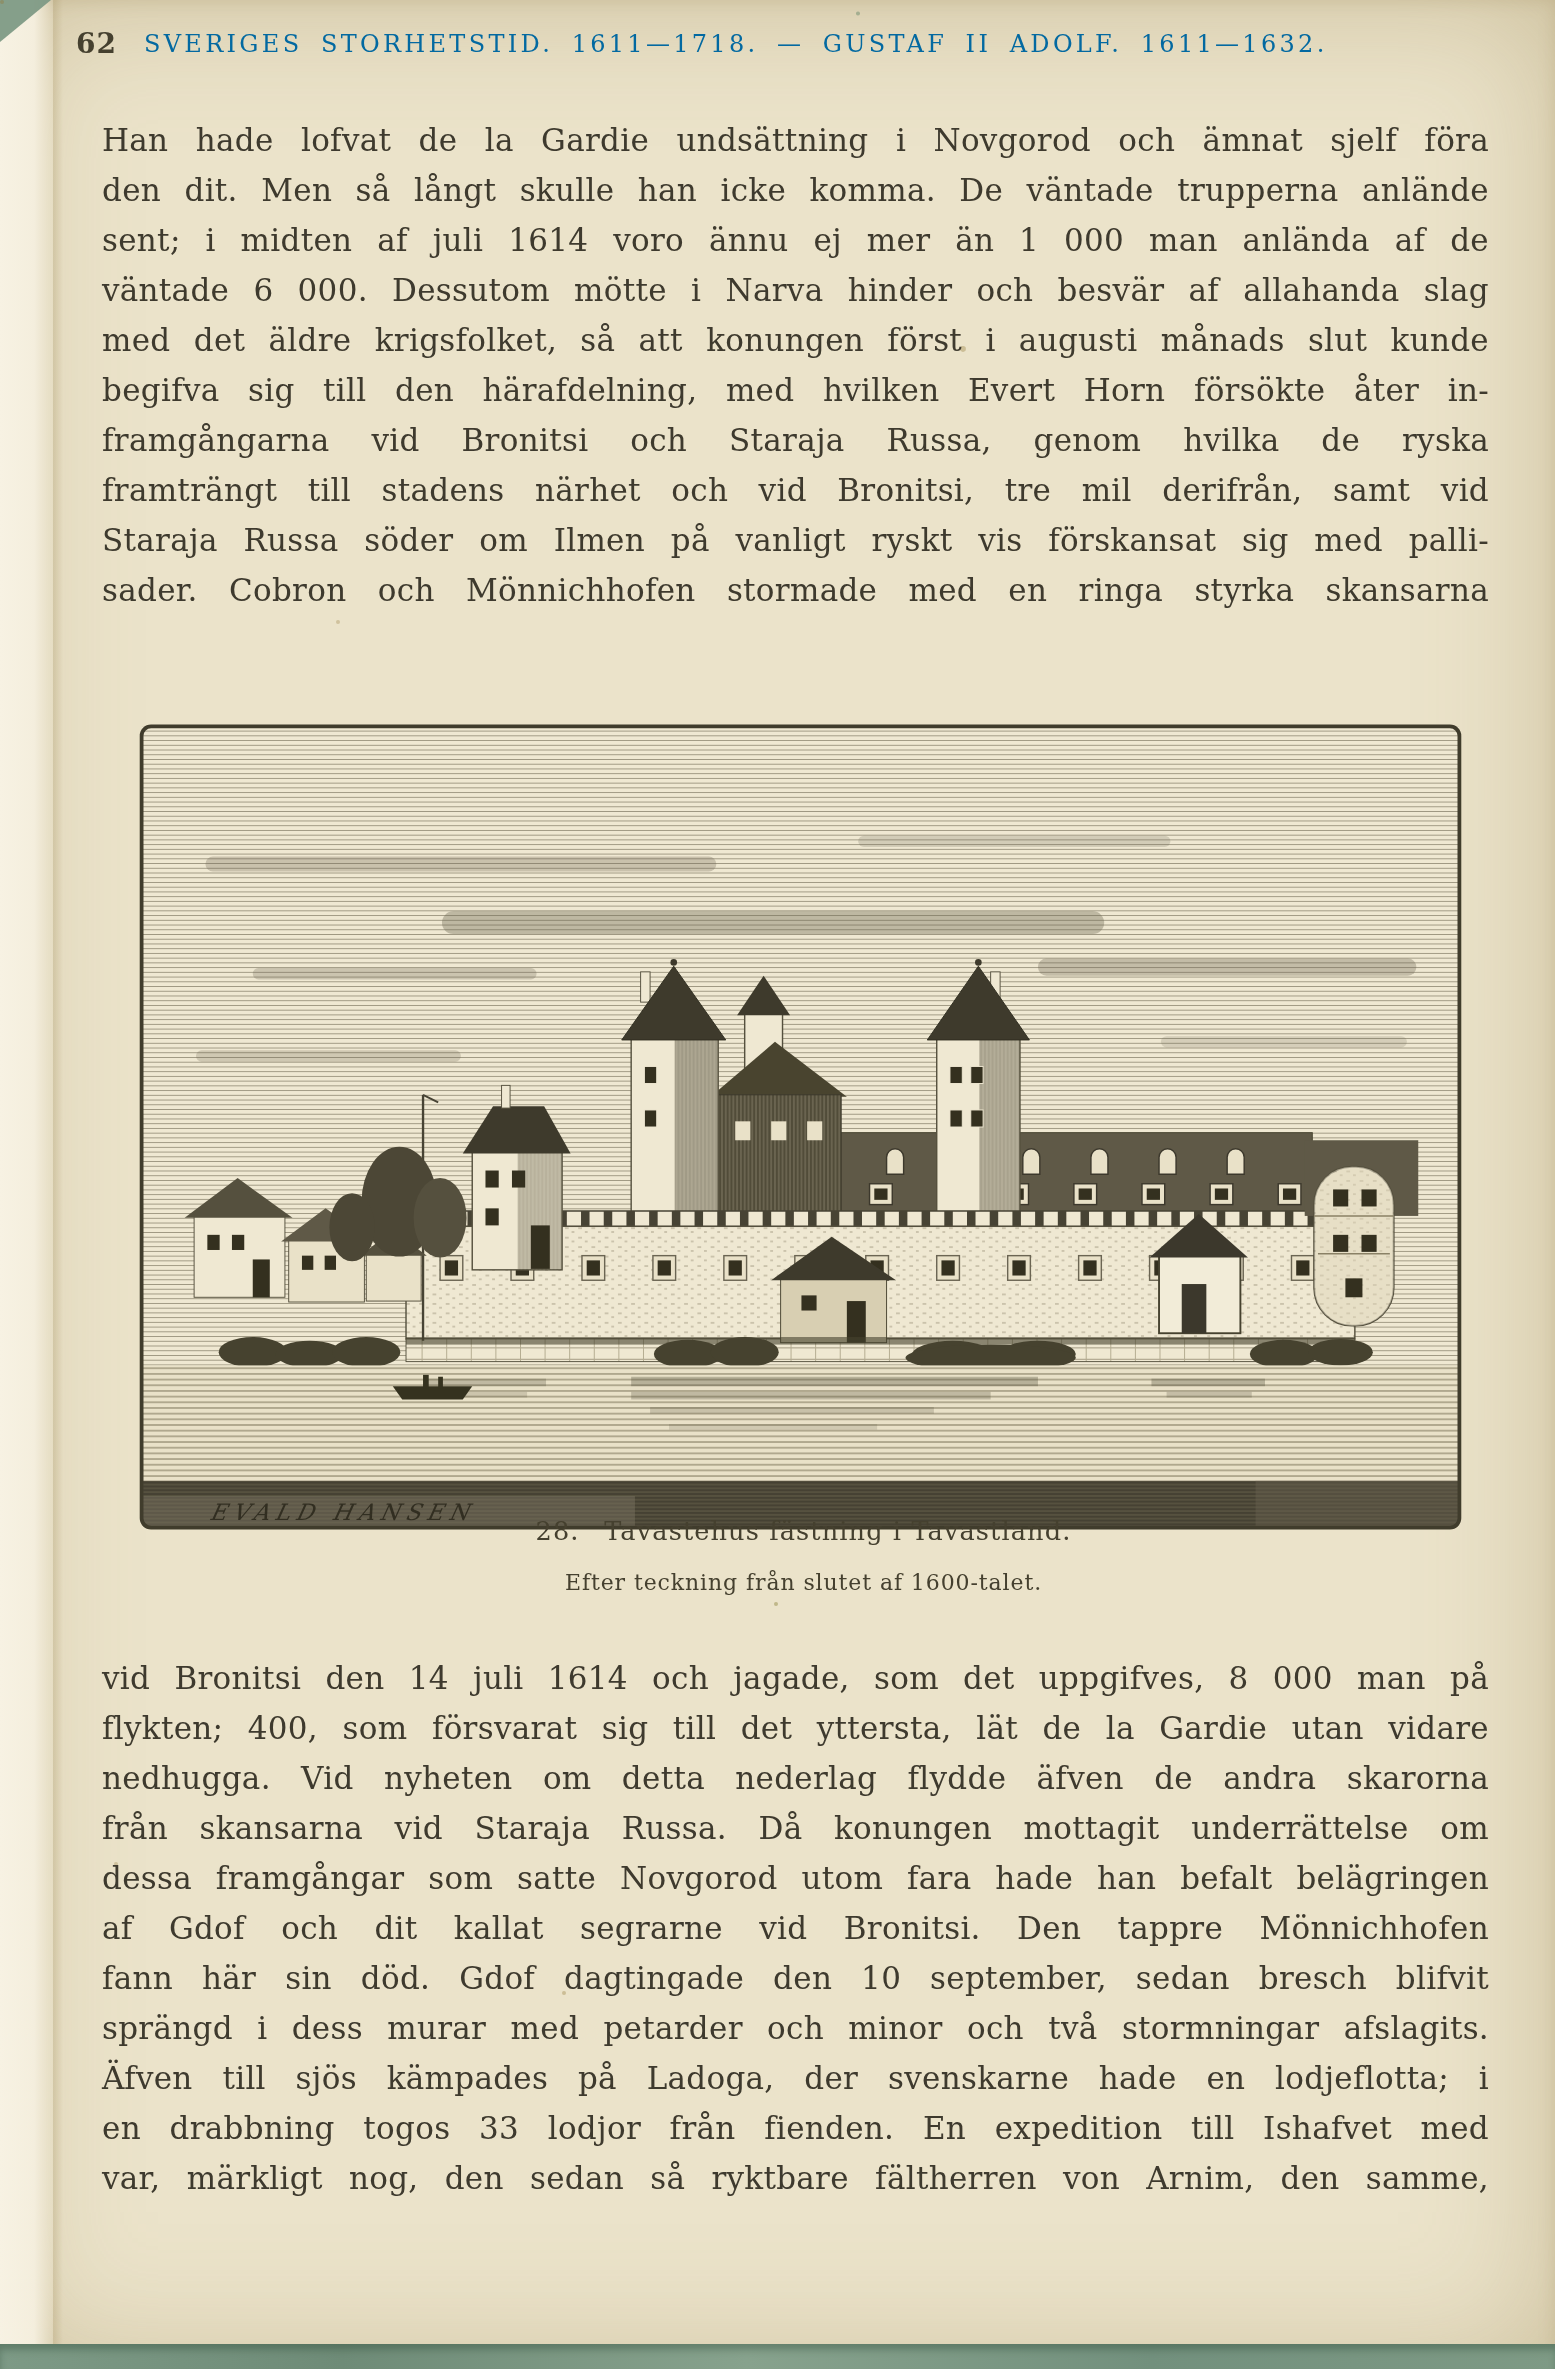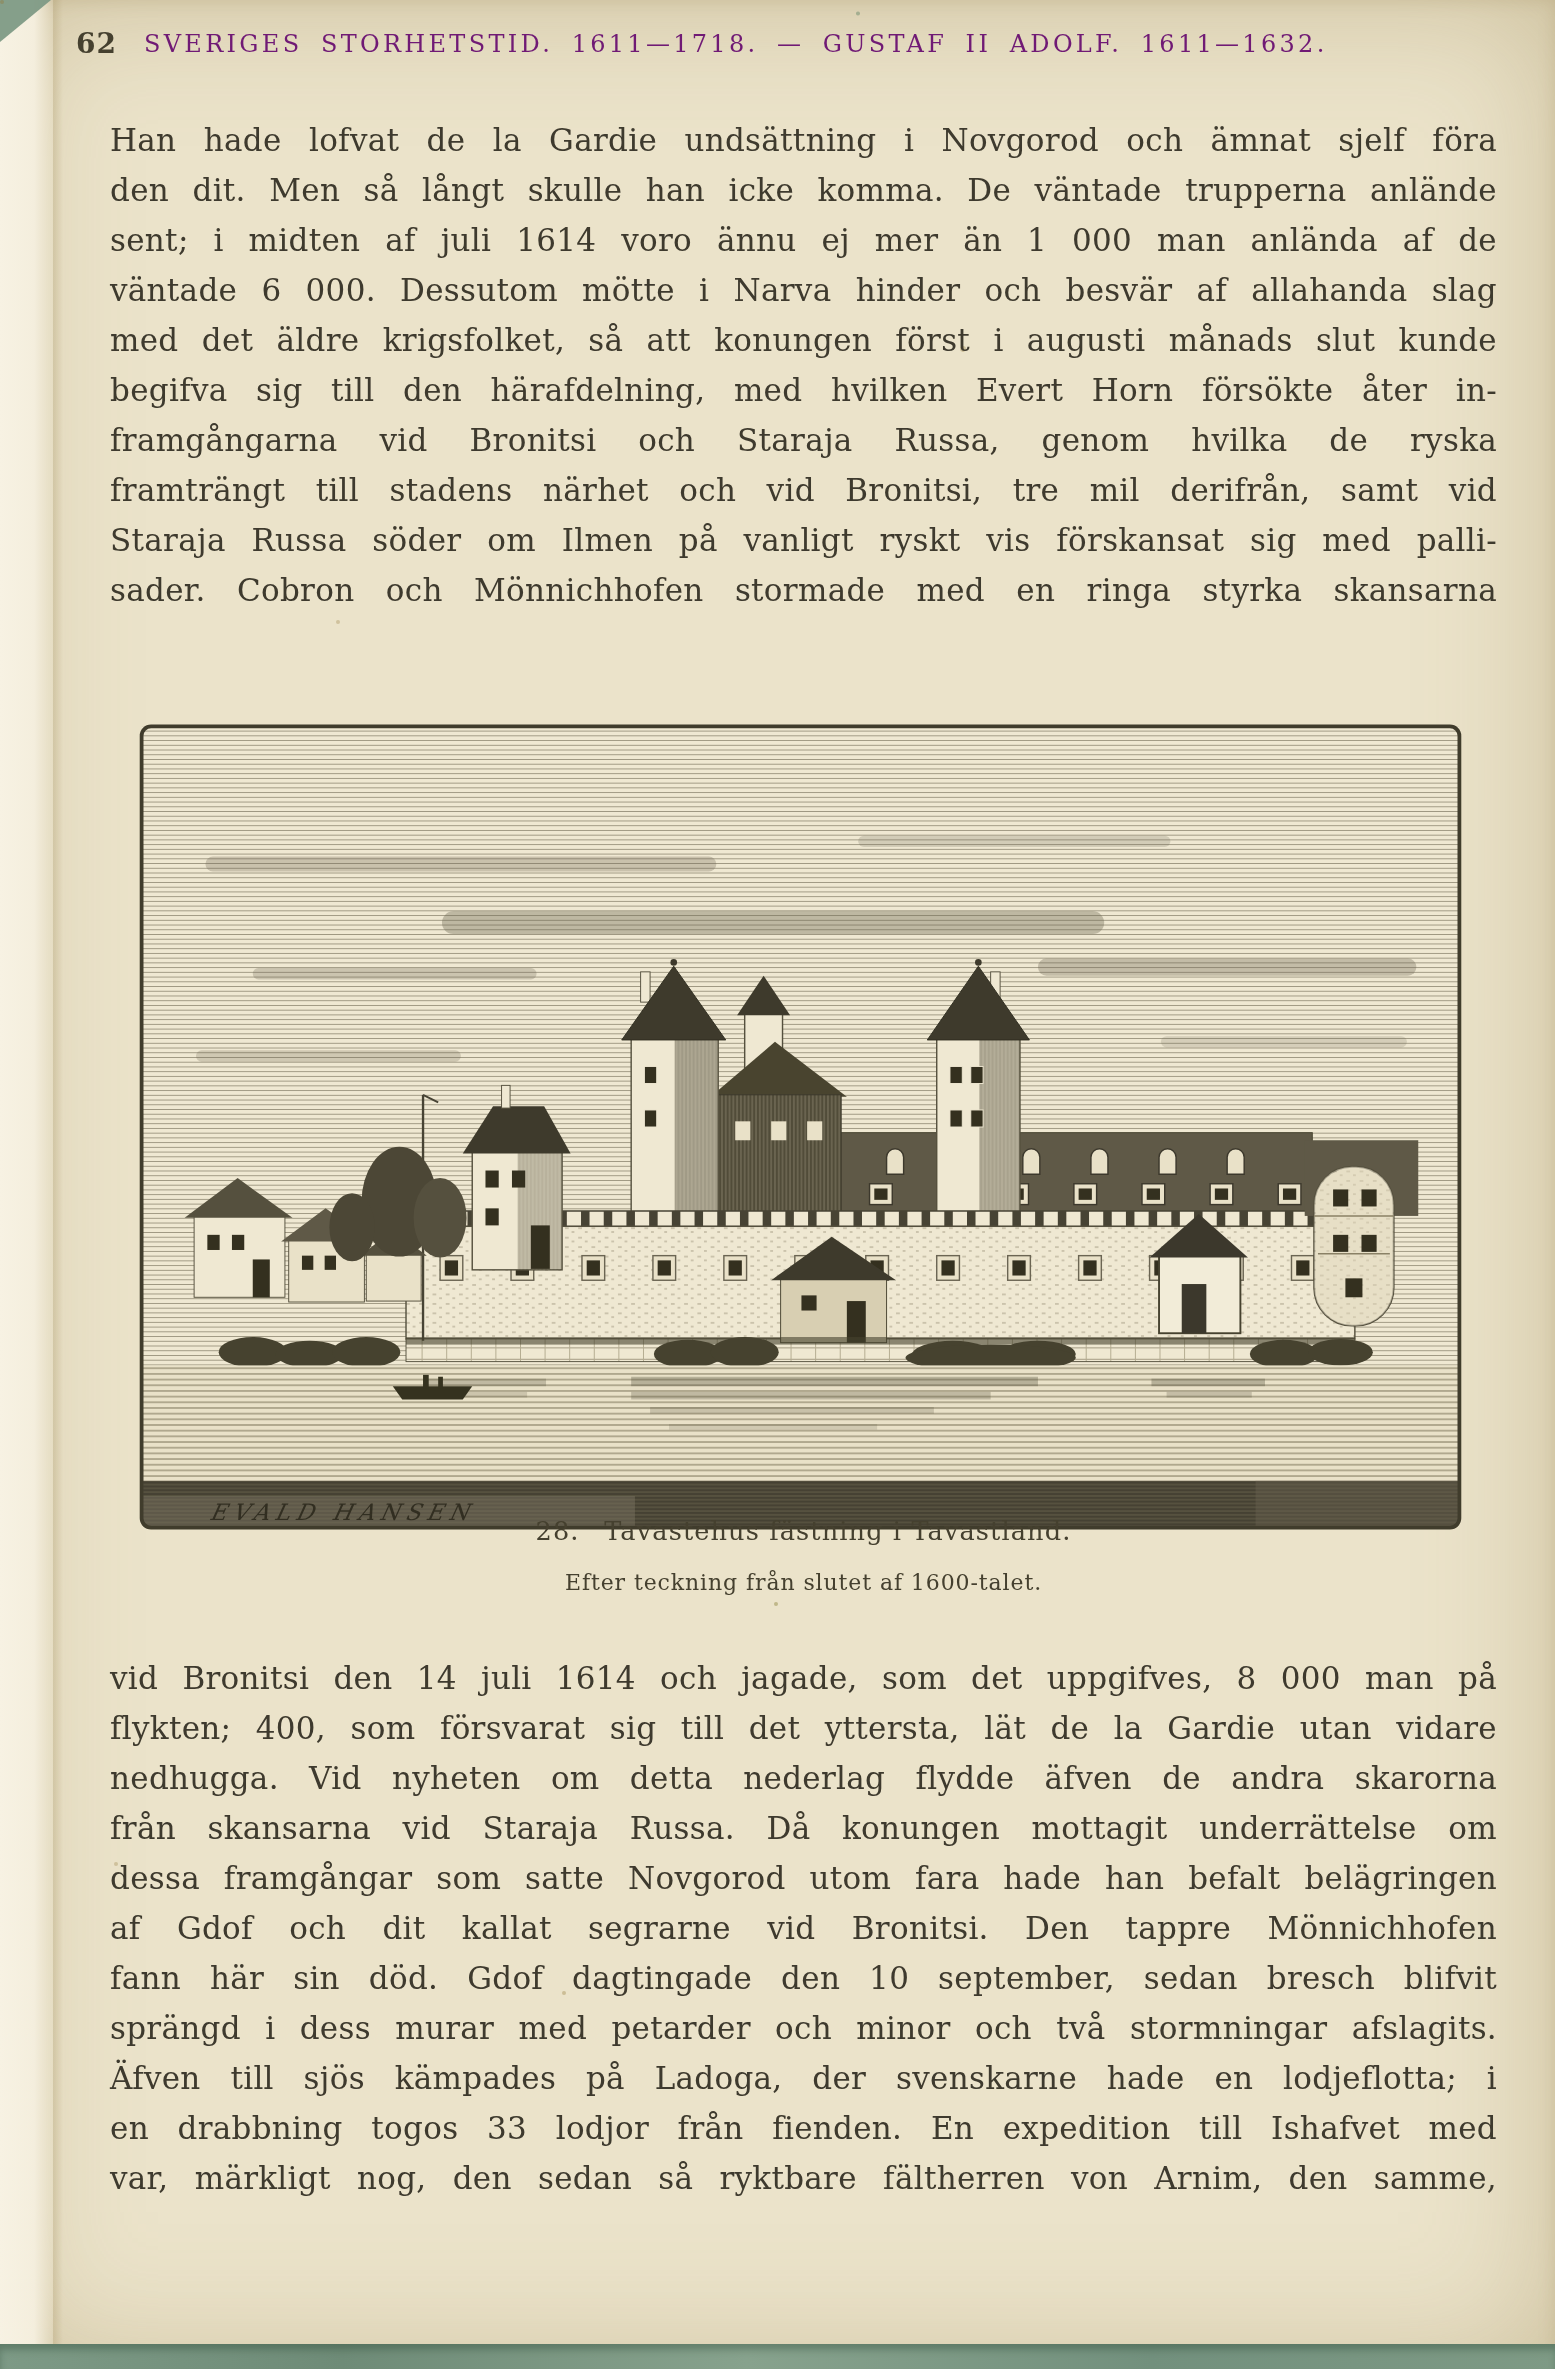--- a/index.html
+++ b/index.html
@@ -35,22 +35,22 @@
                336px 620px 0 0 rgba(146,120,55,.3),
                1162px 1416px 0 0.9px rgba(146,120,55,.3),
                562px 1991px 0 0 rgba(146,120,55,.35),
                774px 1602px 0 0 rgba(140,130,60,.45),
                1420px 856px 0 0.9px rgba(146,120,55,.25),
                114px 1862px 0 0 rgba(146,120,55,.3),
                856px 11.4px 0 0 rgba(110,140,110,.5);
   }
   .header{position:absolute;top:26.5px;left:0;width:100%;height:38px;}
   .pagenum{position:absolute;left:76px;top:0;font-size:28px;font-weight:bold;letter-spacing:0.9px;color:#45402f;text-align:right;}
-  .headtitle{position:absolute;left:144px;top:3.8px;font-size:24px;letter-spacing:3.3px;word-spacing:7.6px;color:#701a75;white-space:nowrap;}
-  .para{position:absolute;left:110px;width:1387px;}
+  .headtitle{position:absolute;left:144px;top:3.8px;font-size:24px;letter-spacing:3.3px;word-spacing:7.6px;color:#0369a1;white-space:nowrap;}
+  .para{position:absolute;left:102px;width:1387px;}
   .p1{top:115px;}
   .p2{top:1653px;}
   .line{
     font-size:31px;line-height:50px;
     text-align:justify;text-align-last:justify;
     letter-spacing:0.3px;word-spacing:1.9px;white-space:normal;
   }
   figure.engraving{position:absolute;left:139px;top:724px;width:1323px;height:806px;margin:0;}
   .caption{position:absolute;left:110px;top:1516px;width:1387px;text-align:center;color:#45402f;}
   .cap-line1{font-size:25.6px;letter-spacing:1.1px;}

